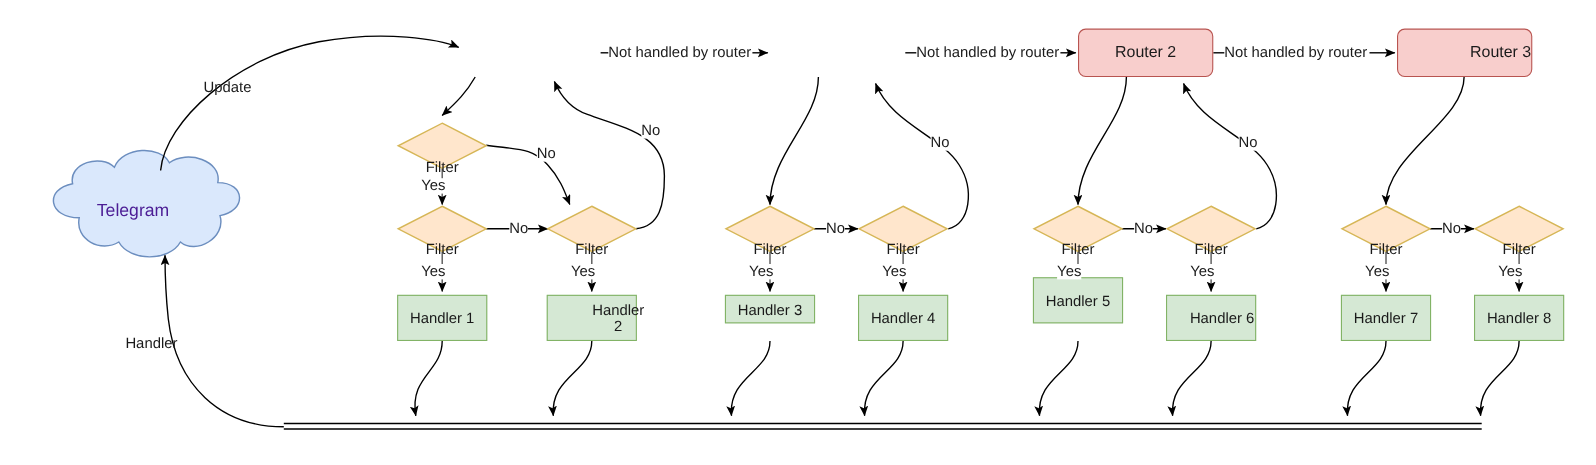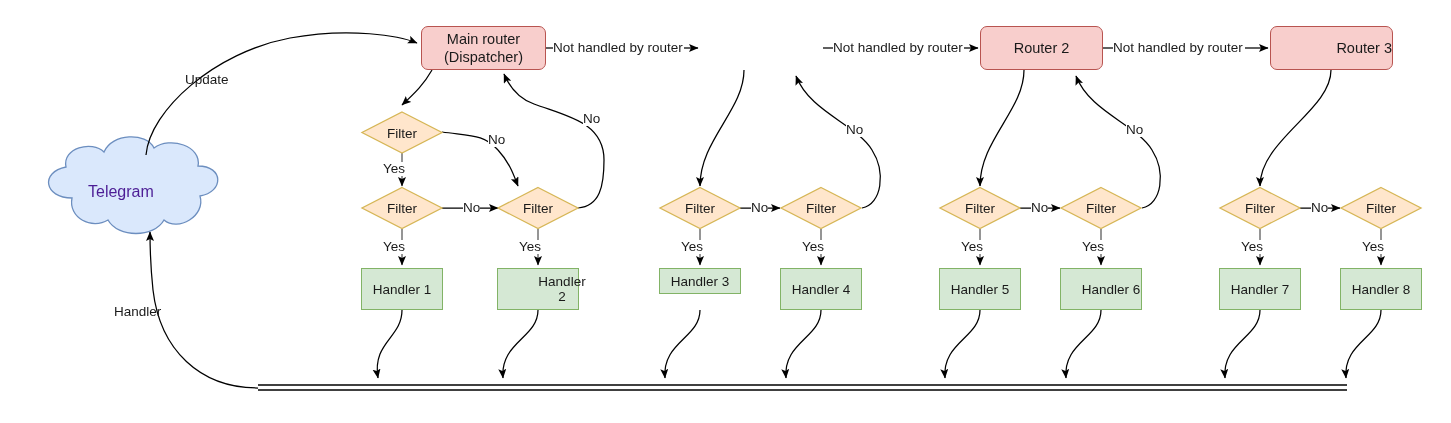--- a/index.html
+++ b/index.html
@@ -45,20 +45,21 @@
   }
   .filter-label {
     position: absolute;
     display: flex;
     align-items: center;
     justify-content: center;
     font-size: 13.5px;
     color: #1a1a1a;
     z-index: 3;
     pointer-events: none;
+    margin-top: 18px;
   }
   .edge-label {
     position: absolute;
     font-size: 13.5px;
     color: #1a1a1a;
     white-space: nowrap;
     background: #ffffff;
     z-index: 3;
     line-height: 1;
   }
@@ -158,24 +159,20 @@
       <polygon points="821,187.5 861,208 821,228.5 781,208" fill="#ffe6cc" stroke="#d6b656" stroke-width="1.3"></polygon>
       <polygon points="980,187.5 1020,208 980,228.5 940,208" fill="#ffe6cc" stroke="#d6b656" stroke-width="1.3"></polygon>
       <polygon points="1101,187.5 1141,208 1101,228.5 1061,208" fill="#ffe6cc" stroke="#d6b656" stroke-width="1.3"></polygon>
       <polygon points="1260,187.5 1300,208 1260,228.5 1220,208" fill="#ffe6cc" stroke="#d6b656" stroke-width="1.3"></polygon>
       <polygon points="1381,187.5 1421,208 1381,228.5 1341,208" fill="#ffe6cc" stroke="#d6b656" stroke-width="1.3"></polygon>
     </g>
   </svg>
 
   <div class="cloud-label" style="left:88px; top:183px;">Telegram</div>
 
-  <div class="node router-box" style="left:421px; top:26px; width:125px; height:44px; flex-direction:column;">
-    <span>Main router</span>
-    <span>(Dispatcher)</span>
-  </div>
   <div class="node router-box" style="left:980px; top:26px; width:123px; height:44px;">
     <span>Router 2</span>
   </div>
   <div class="node router-box" style="left:1270px; top:26px; width:123px; height:44px;justify-content:flex-end;">
     <span>Router 3</span>
   </div>
 
   <div class="filter-label" style="left:362px; top:120px; width:80px; height:26px;">Filter</div>
   <div class="filter-label" style="left:362px; top:195px; width:80px; height:26px;">Filter</div>
   <div class="filter-label" style="left:498px; top:195px; width:80px; height:26px;">Filter</div>
@@ -191,21 +188,21 @@
   </div>
   <div class="node handler-box" style="left:497px; top:268px; width:82px; height:42px;padding-left:48px;">
     <span>Handler 2</span>
   </div>
   <div class="node handler-box" style="left:659px; top:268px; width:82px; height:26px;">
     <span>Handler 3</span>
   </div>
   <div class="node handler-box" style="left:780px; top:268px; width:82px; height:42px;">
     <span>Handler 4</span>
   </div>
-  <div class="node handler-box" style="left:939px; top:268px; width:82px; height:42px;">
+  <div class="node handler-box" style="left:939px; top:252px; width:82px; height:42px;">
     <span>Handler 5</span>
   </div>
   <div class="node handler-box" style="left:1060px; top:268px; width:82px; height:42px;padding-left:20px;">
     <span>Handler 6</span>
   </div>
   <div class="node handler-box" style="left:1219px; top:268px; width:82px; height:42px;">
     <span>Handler 7</span>
   </div>
   <div class="node handler-box" style="left:1340px; top:268px; width:82px; height:42px;">
     <span>Handler 8</span>

